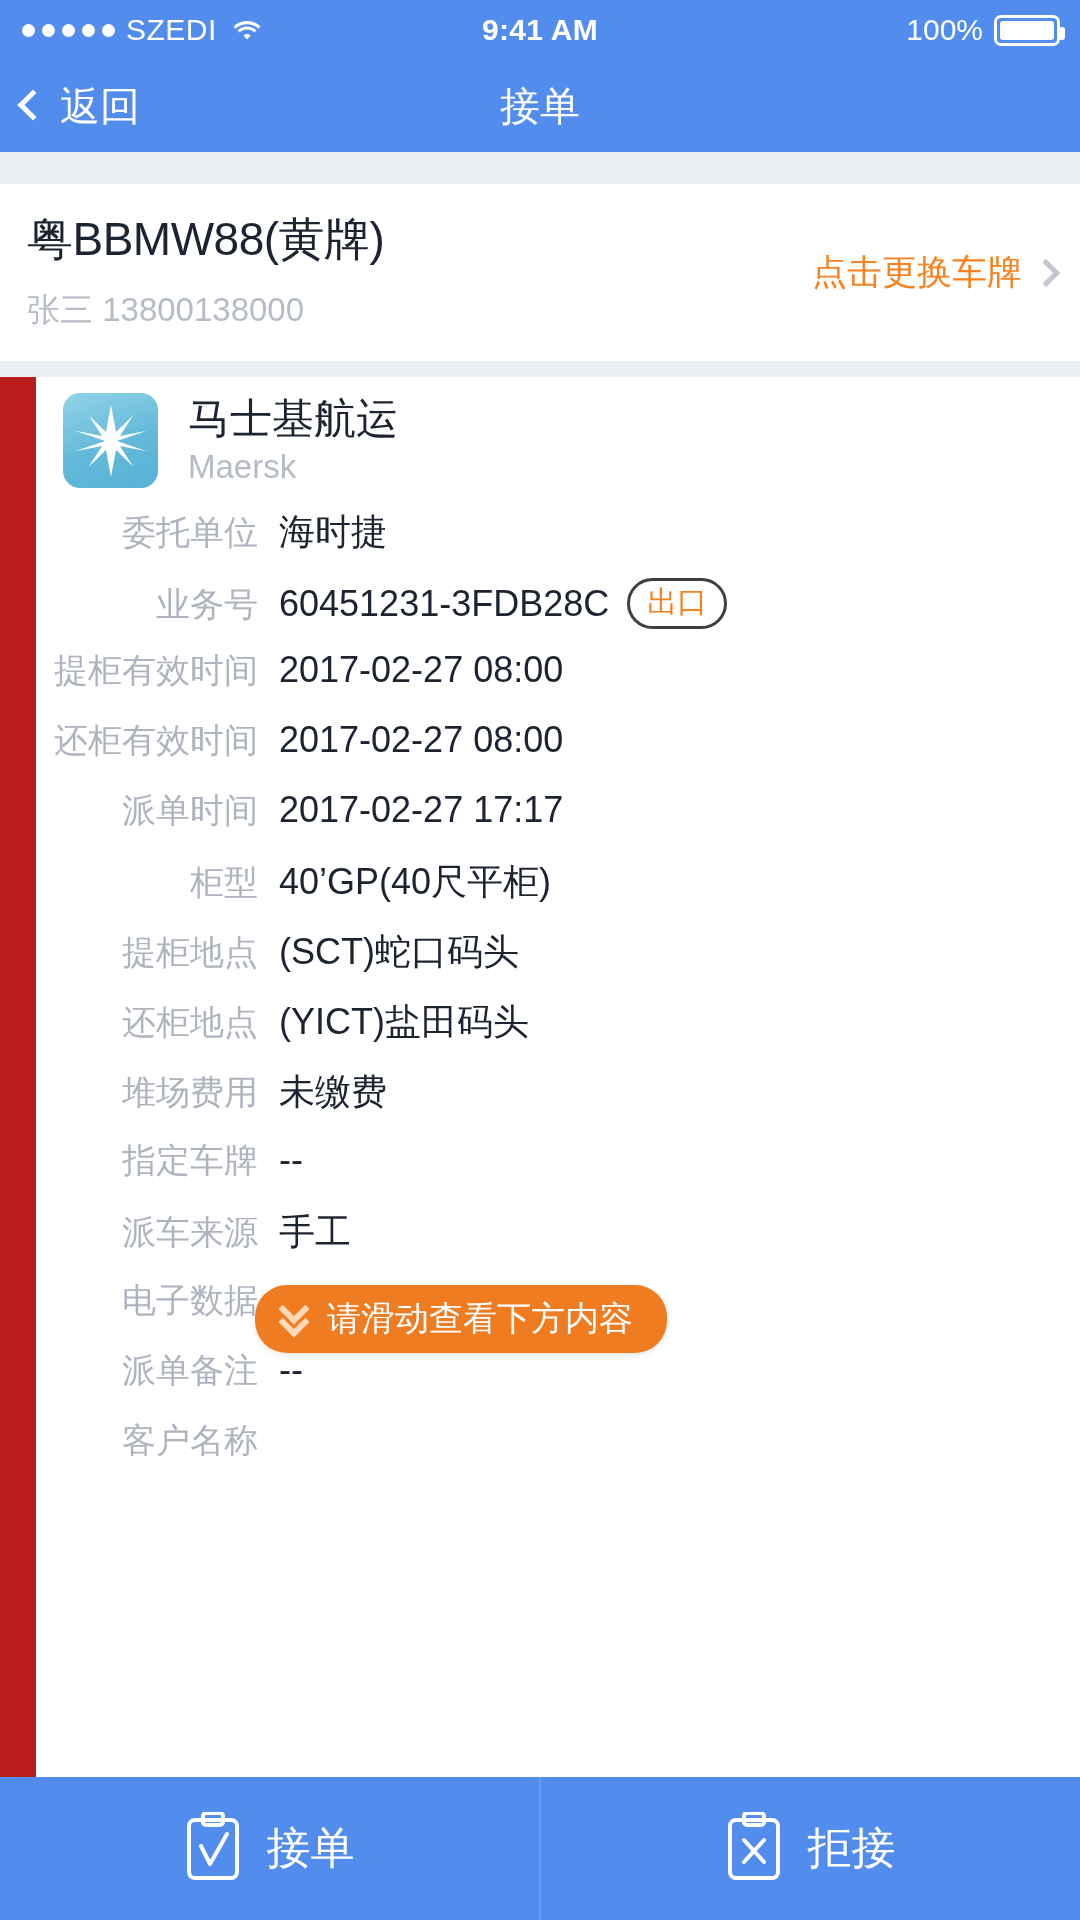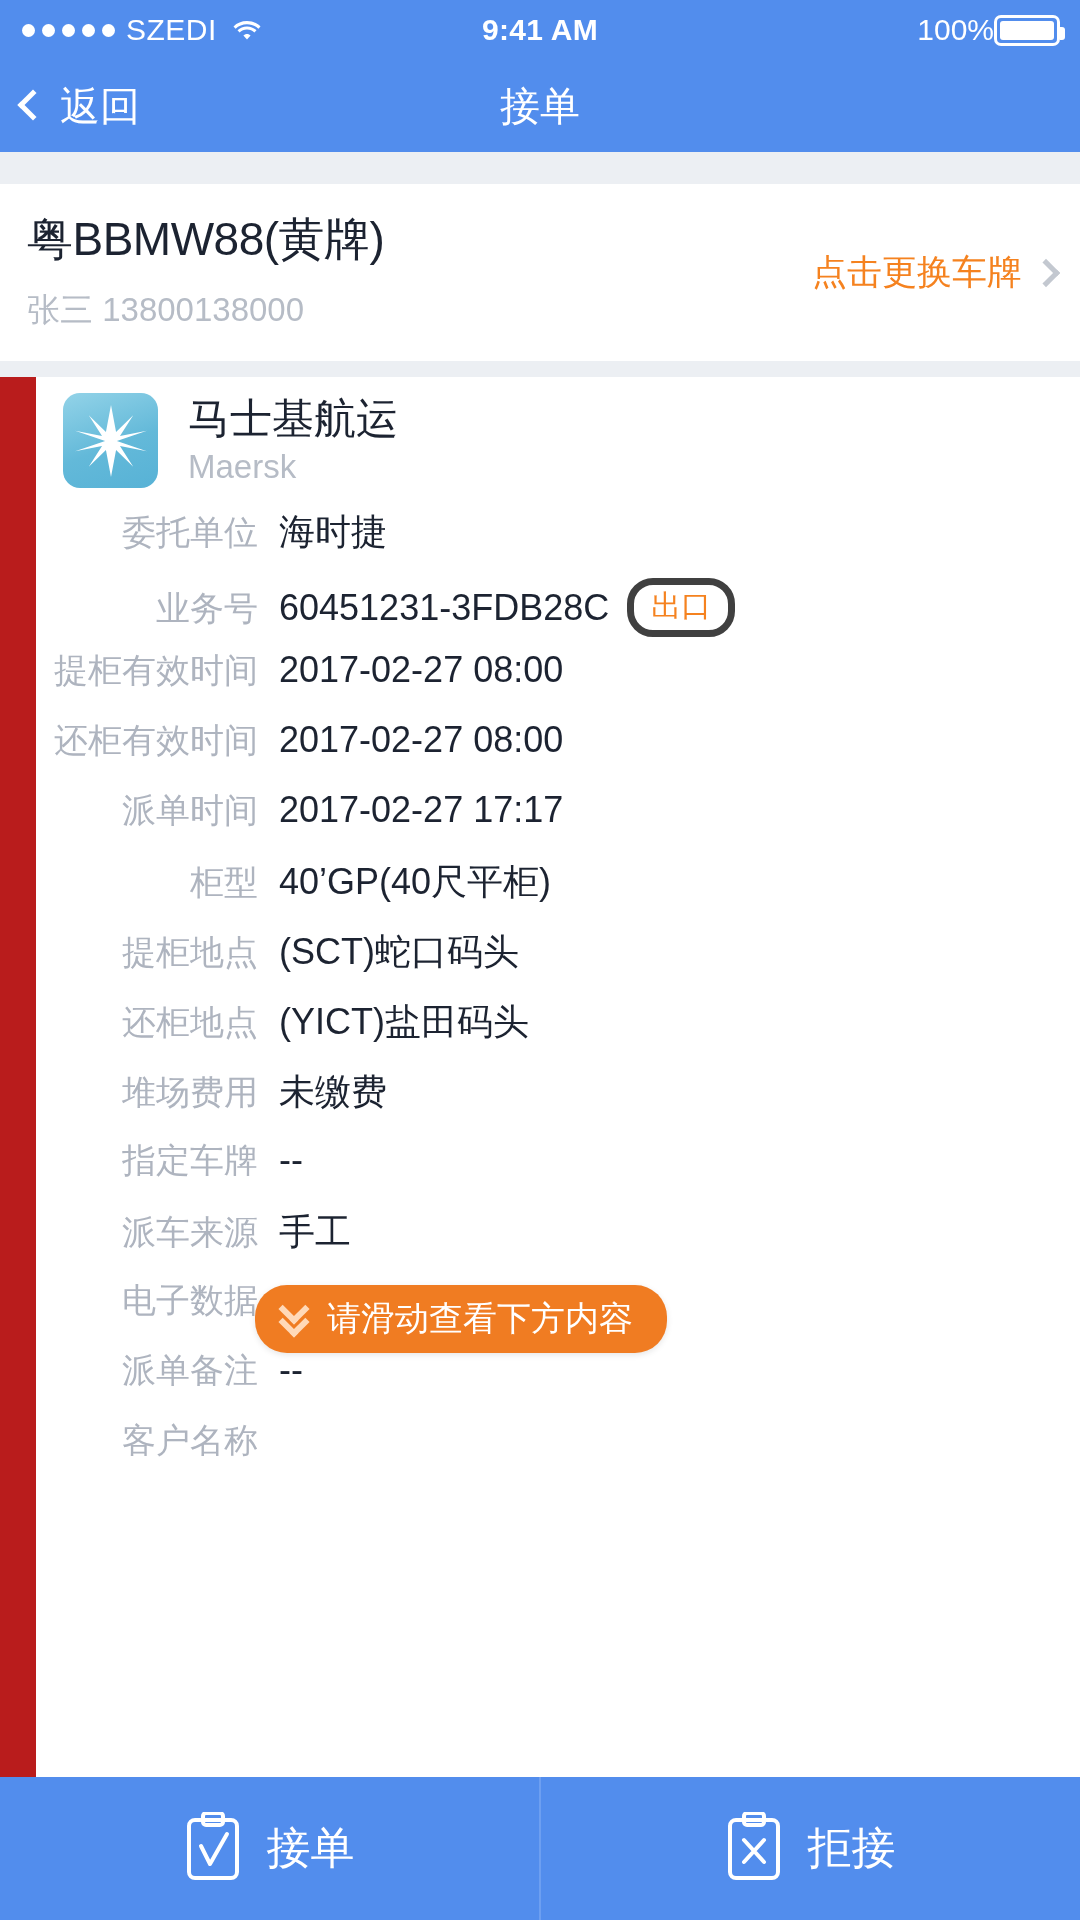--- a/index.html
+++ b/index.html
@@ -16,21 +16,21 @@
     position:absolute; left:0; top:0; width:1080px; height:60px;
     background:#528ded; color:#fff;
     display:flex; align-items:center;
   }
   .sb-left{ display:flex; align-items:center; gap:11px; margin-left:22px; }
   .dots{ display:flex; gap:7px; align-items:center; }
   .dots i{ width:13px; height:13px; border-radius:50%; background:#fff; display:block; }
   .carrier{ font-size:30px; letter-spacing:.5px; }
   .wifi{ width:30px; height:22px; position:relative; margin-left:4px; }
   .sb-center{ position:absolute; left:0; right:0; text-align:center; font-size:30px; font-weight:bold; letter-spacing:.3px;}
-  .sb-right{ position:absolute; right:20px; display:flex; align-items:center; }
+  .sb-right{ position:absolute; right:20px; display:flex; align-items:center; gap:11px; }
   .battpct{ font-size:30px; }
   .battery{ width:66px; height:31px; border:3px solid #fff; border-radius:7px; position:relative; }
   .battery::after{ content:""; position:absolute; right:-8px; top:9px; width:5px; height:13px;
                    background:#fff; border-radius:0 3px 3px 0; }
   .battery i{ position:absolute; left:3px; top:3px; bottom:3px; background:#fff; border-radius:3px; }
 
   
   .navbar{
     position:absolute; left:0; top:60px; width:1080px; height:92px;
     background:#528ded; color:#fff;padding-left:48px;
@@ -80,21 +80,21 @@
   .row .lab{
     width:222px; flex:0 0 222px; text-align:right;
     font-size:34px; color:#aeb4bf; white-space:nowrap;
   }
   .row .val{
     margin-left:21px; font-size:36px; color:#1c2331; white-space:nowrap;
     display:flex; align-items:center;
   }
   .badge{
     display:inline-block; margin-left:18px; padding:2px 17px 5px;
-    border:7px solid #404040; border-radius:26px;
+    border:3px solid #404040; border-radius:26px;
     color:#f5821f; font-size:30px; line-height:1.28;
   }
 
   
   .scroll-hint{
     position:absolute; left:255px; top:1285px;
     height:68px; padding:0 34px 0 26px;
     background:#f07c22; border-radius:32px;
     display:flex; align-items:center; gap:16px;
     color:#fff; font-size:34px; cursor:pointer;

